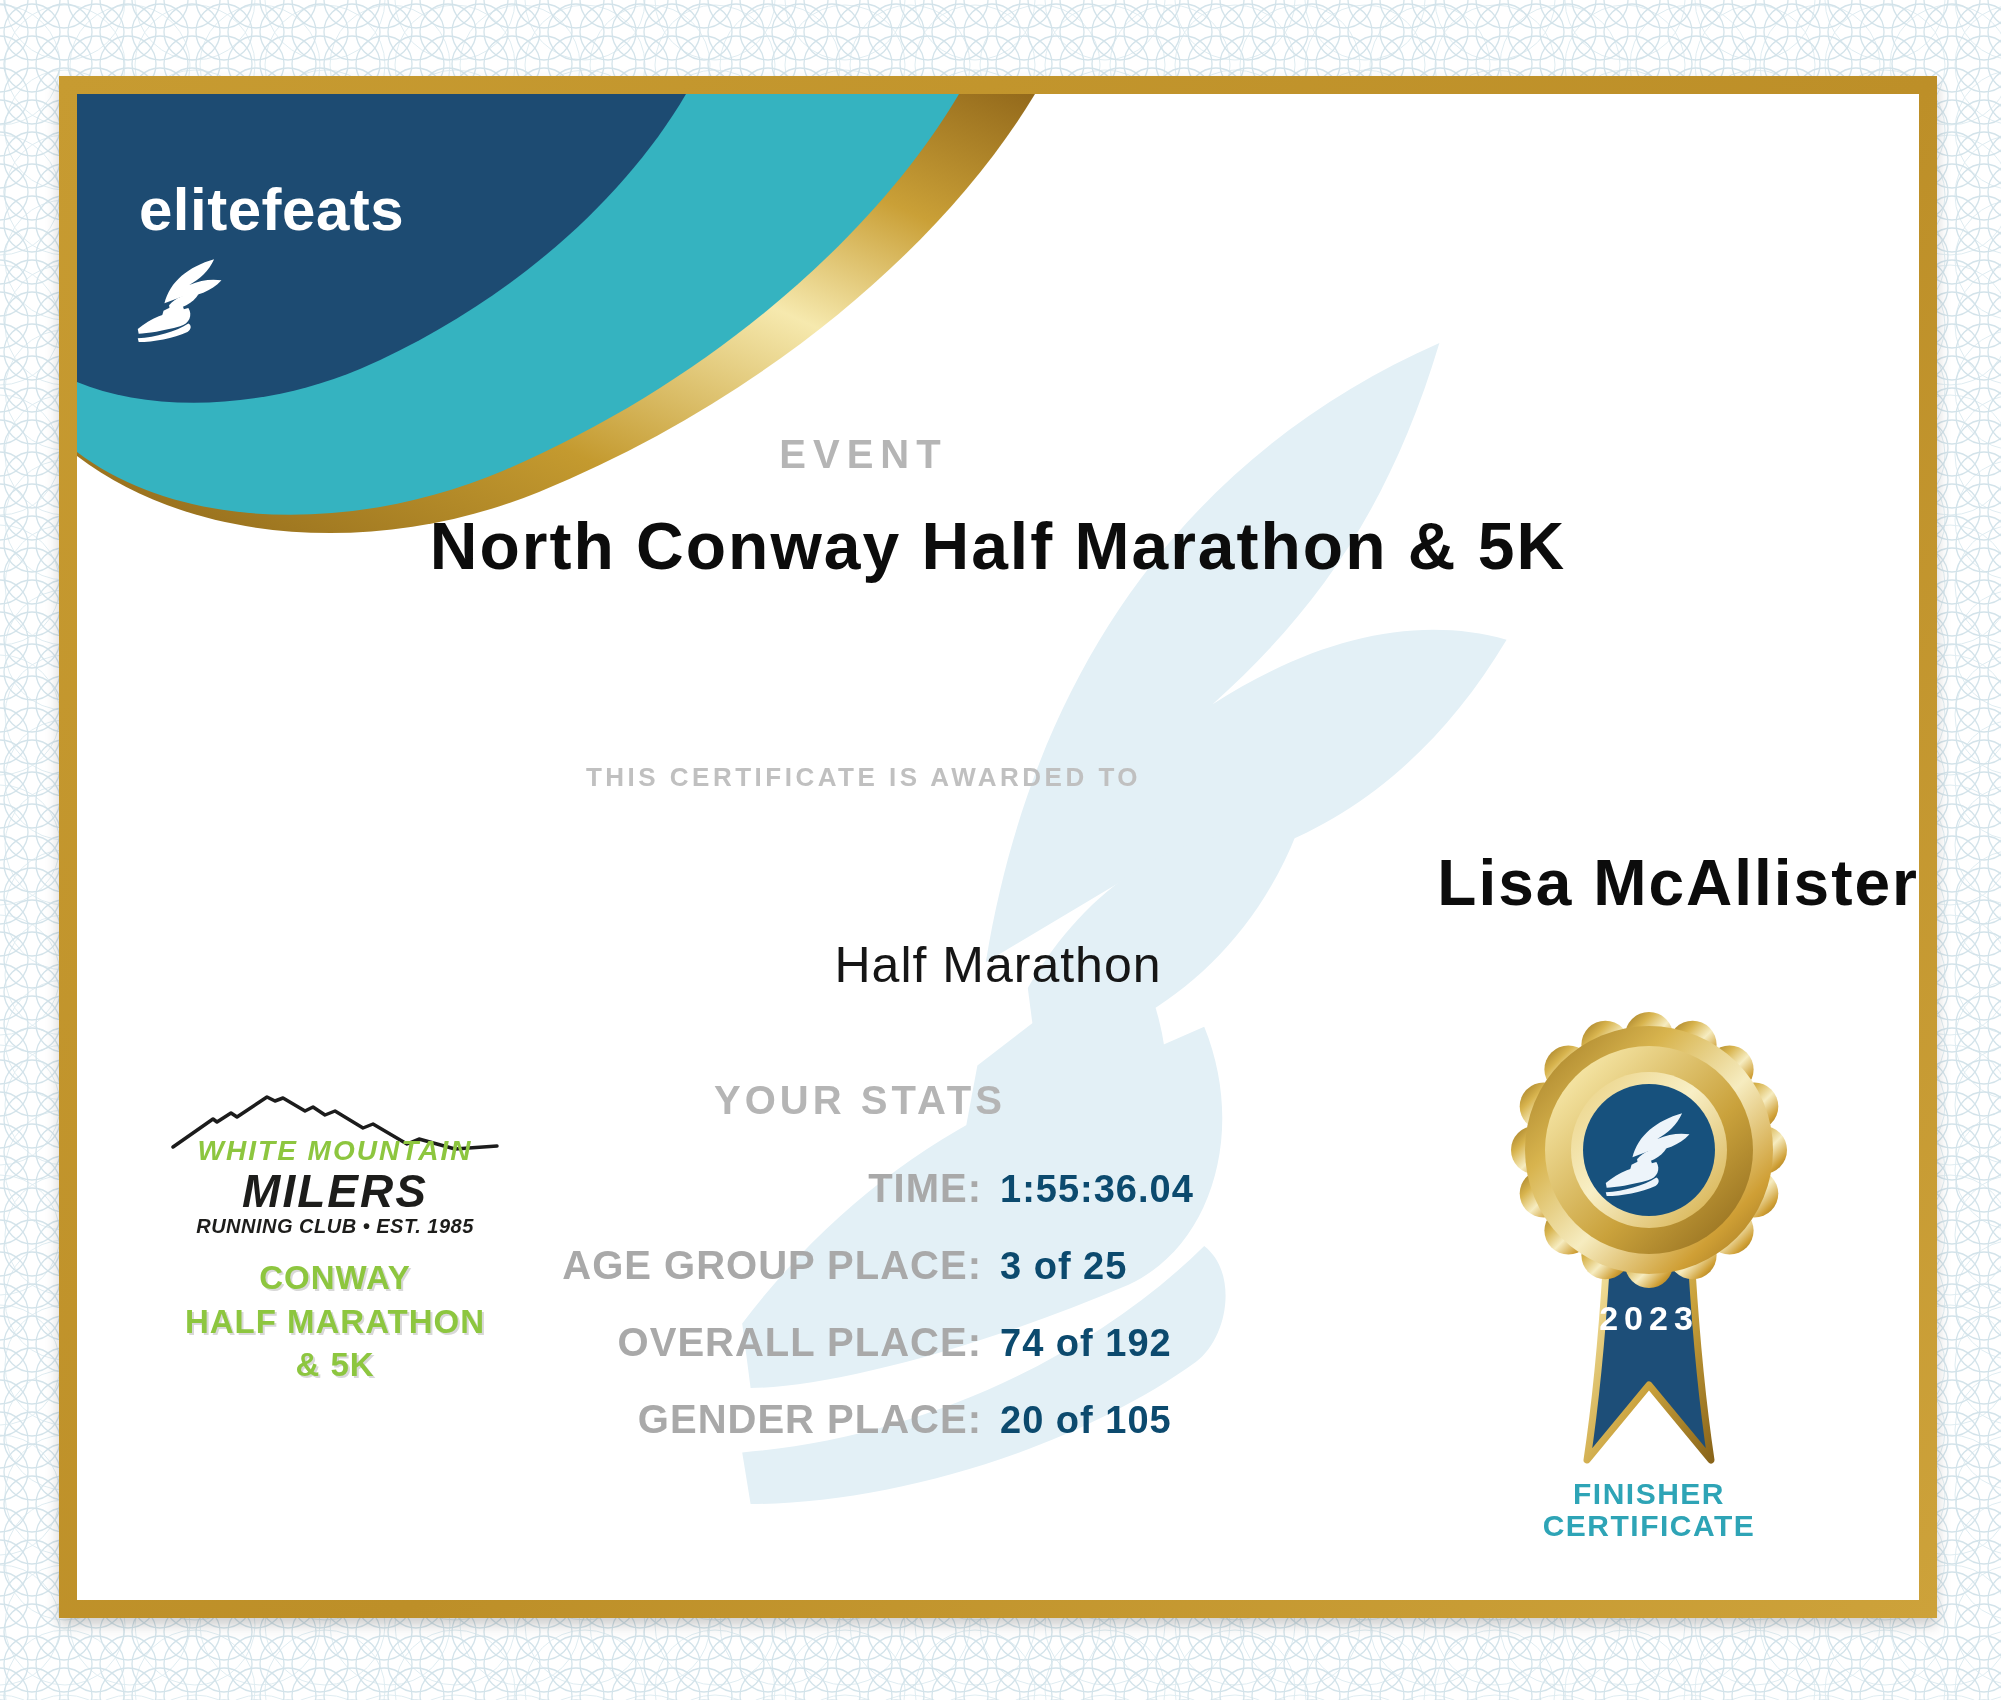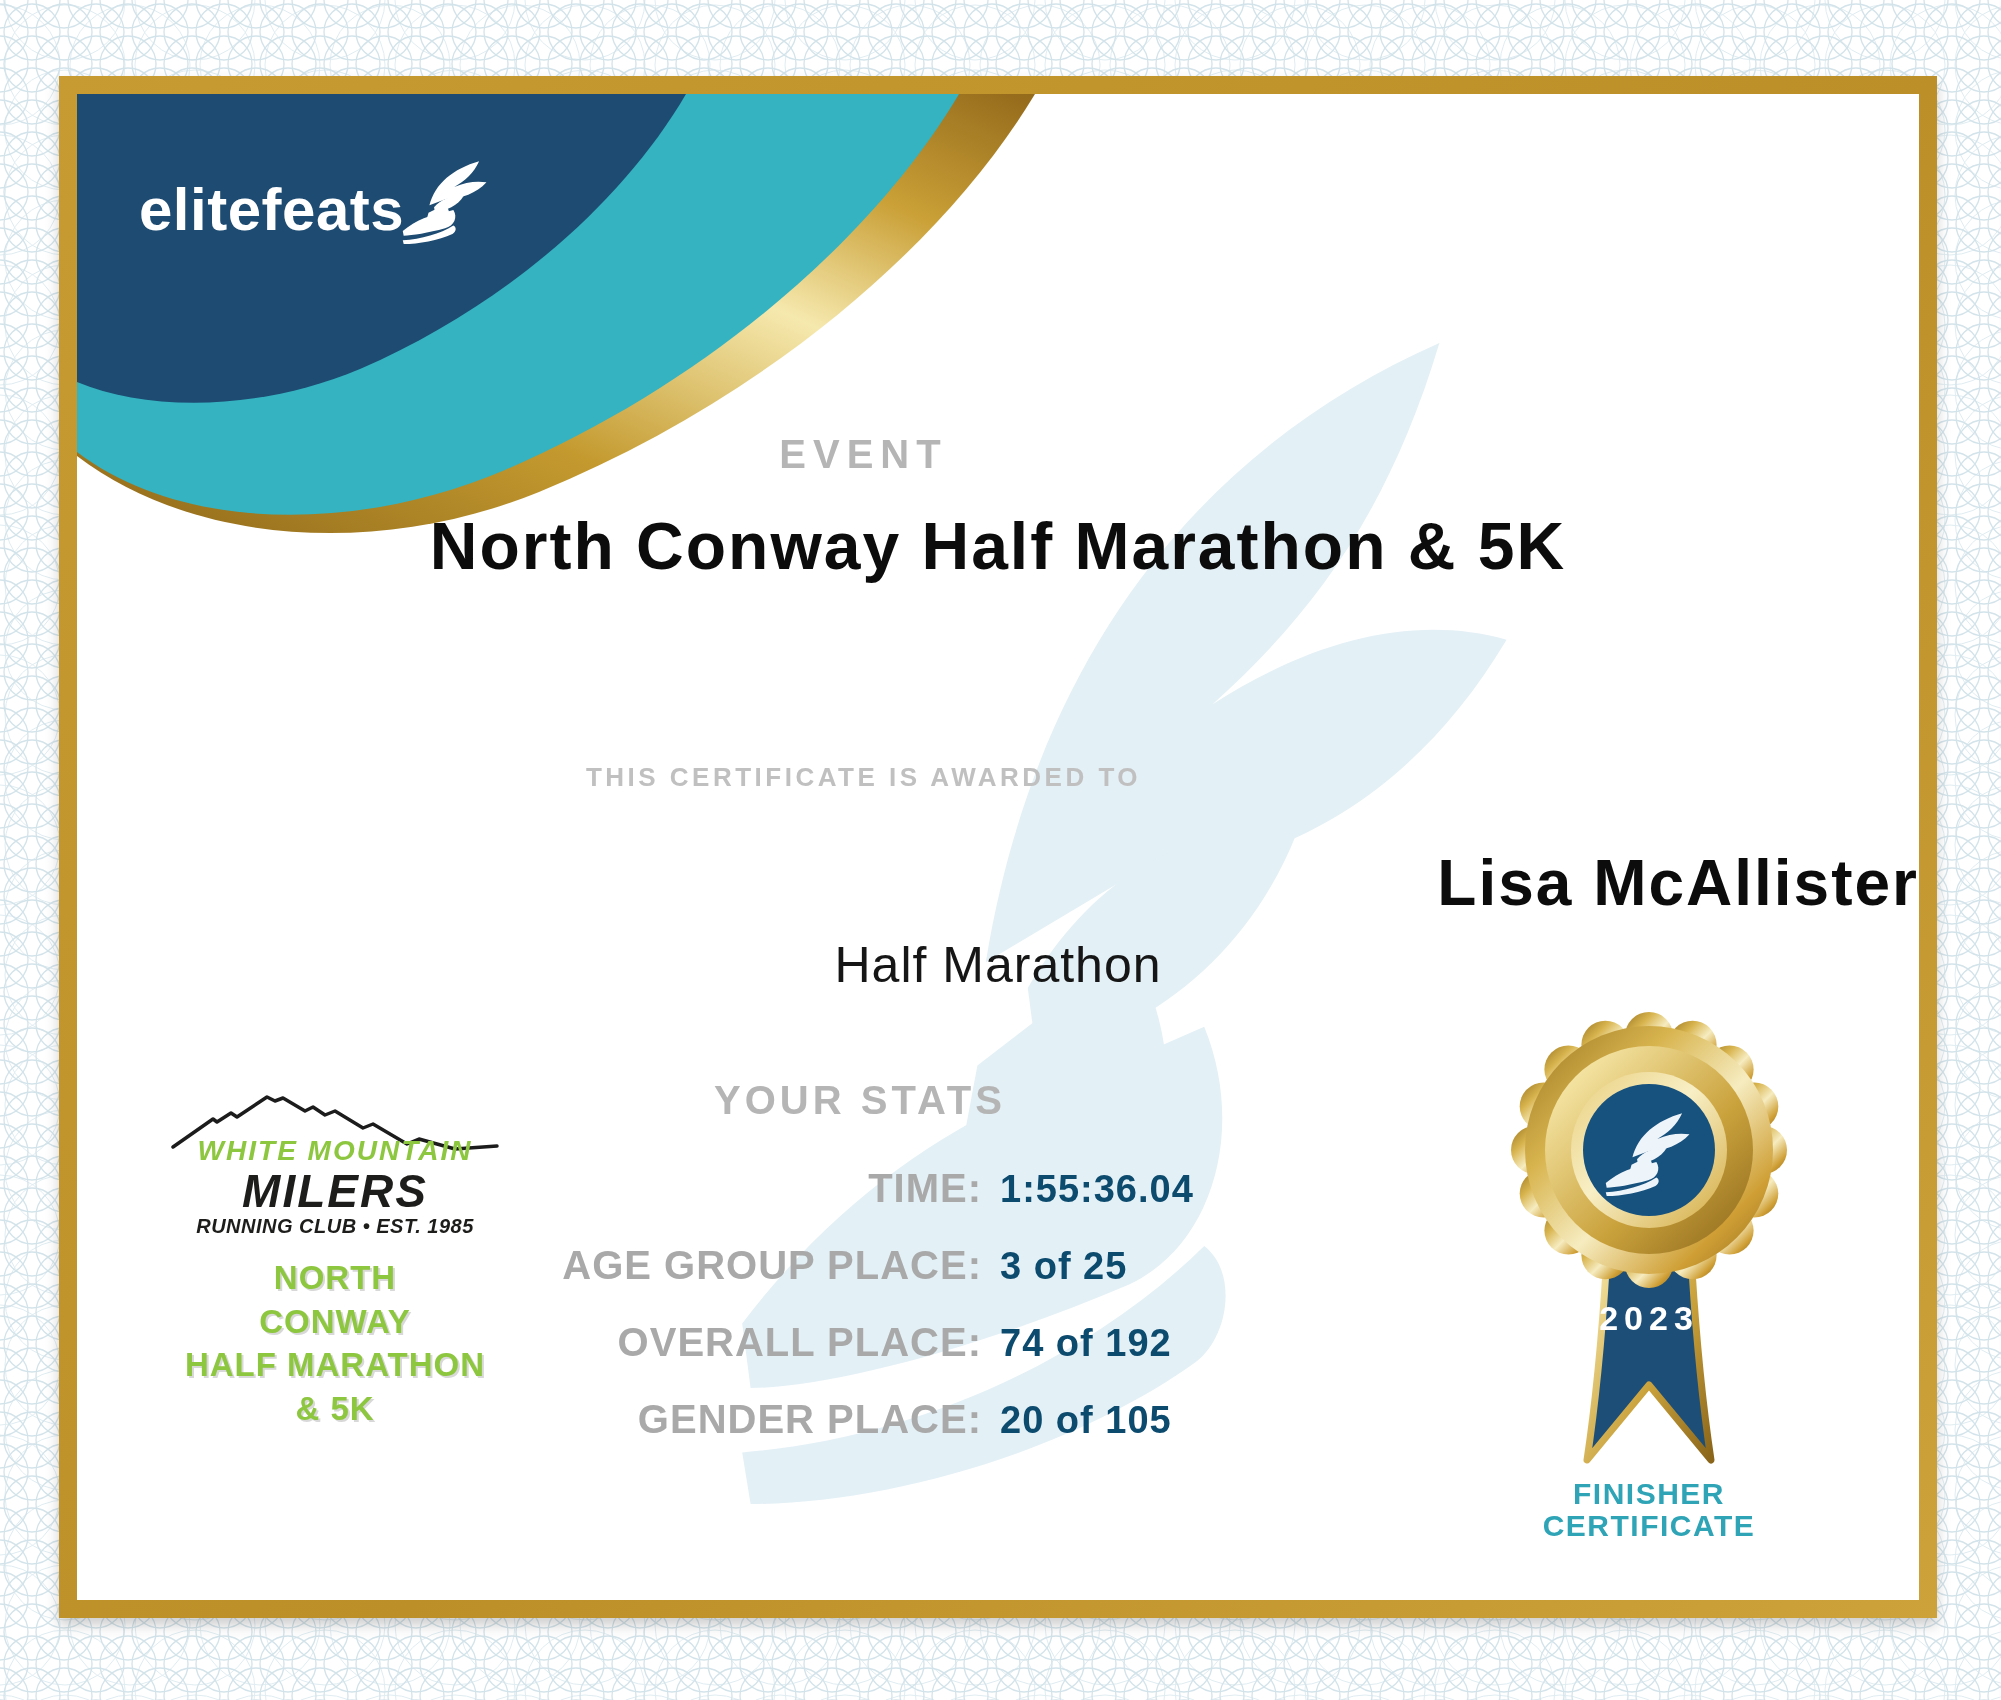--- a/index.html
+++ b/index.html
@@ -11,21 +11,21 @@
          background:linear-gradient(135deg,#c79b31,#bd8f28 55%,#cda23a);
          box-shadow:0 7px 12px rgba(60,60,60,.25);}
   .sheet{position:absolute;left:18px;top:18px;width:1842px;height:1506px;background:#ffffff;
          overflow:hidden;}
   .sheet > *{position:absolute;}
 
   
   .swoosh{left:0;top:0;}
 
   
-  .brand{left:62px;top:48px;display:flex;align-items:flex-start;}
+  .brand{left:62px;top:48px;display:flex;align-items:flex-start;flex-direction:column;}
   .brand-text{font-size:60px;font-weight:700;color:#ffffff;letter-spacing:.5px;line-height:1;
               margin-top:38px;}
   .brand-icon{width:92px;height:116px;margin-left:-4px;margin-top:-2px;color:#ffffff;}
 
   
   .watermark{left:640px;top:120px;color:#e3f0f6;}
 
   
   .cheading{left:0;width:1573px;text-align:center;color:#b5b5b5;font-weight:700;}
   .event-label{top:338px;font-size:40px;letter-spacing:7px;}
@@ -177,21 +177,20 @@
       </div>
 
       <div class="club">
         <svg class="club-mountain" width="332" height="62" viewBox="0 0 332 62">
           <path d="M4,58 L44,30 48,33 62,24 68,28 98,8 106,12 114,9 136,22 144,18 156,26 166,22 194,39 204,35 238,55 250,50 286,60 328,57" fill="none" stroke="#1c1c1c" stroke-width="3.5" stroke-linejoin="round" stroke-linecap="round"></path>
         </svg>
         <div class="club-top">WHITE MOUNTAIN</div>
         <div class="club-name">MILERS</div>
         <div class="club-sub">RUNNING CLUB • EST. 1985</div>
         <div class="club-event">
-          <div>NORTH</div>
           <div>CONWAY</div>
           <div>HALF MARATHON</div>
           <div>&amp; 5K</div>
         </div>
       </div>
 
       <svg class="medal" width="300" height="560" viewBox="0 0 300 560">
 
         <path d="M110,215 C106,300 100,380 88,460 L150,385 L212,460 C200,380 194,300 190,215 Z" fill="#1d4e78" stroke="url(#gB)" stroke-width="7" stroke-linejoin="round"></path>
         <text x="150" y="330" text-anchor="middle" fill="#ffffff" font-size="34" font-weight="600" letter-spacing="6" font-family="Liberation Sans, sans-serif">2023</text>

